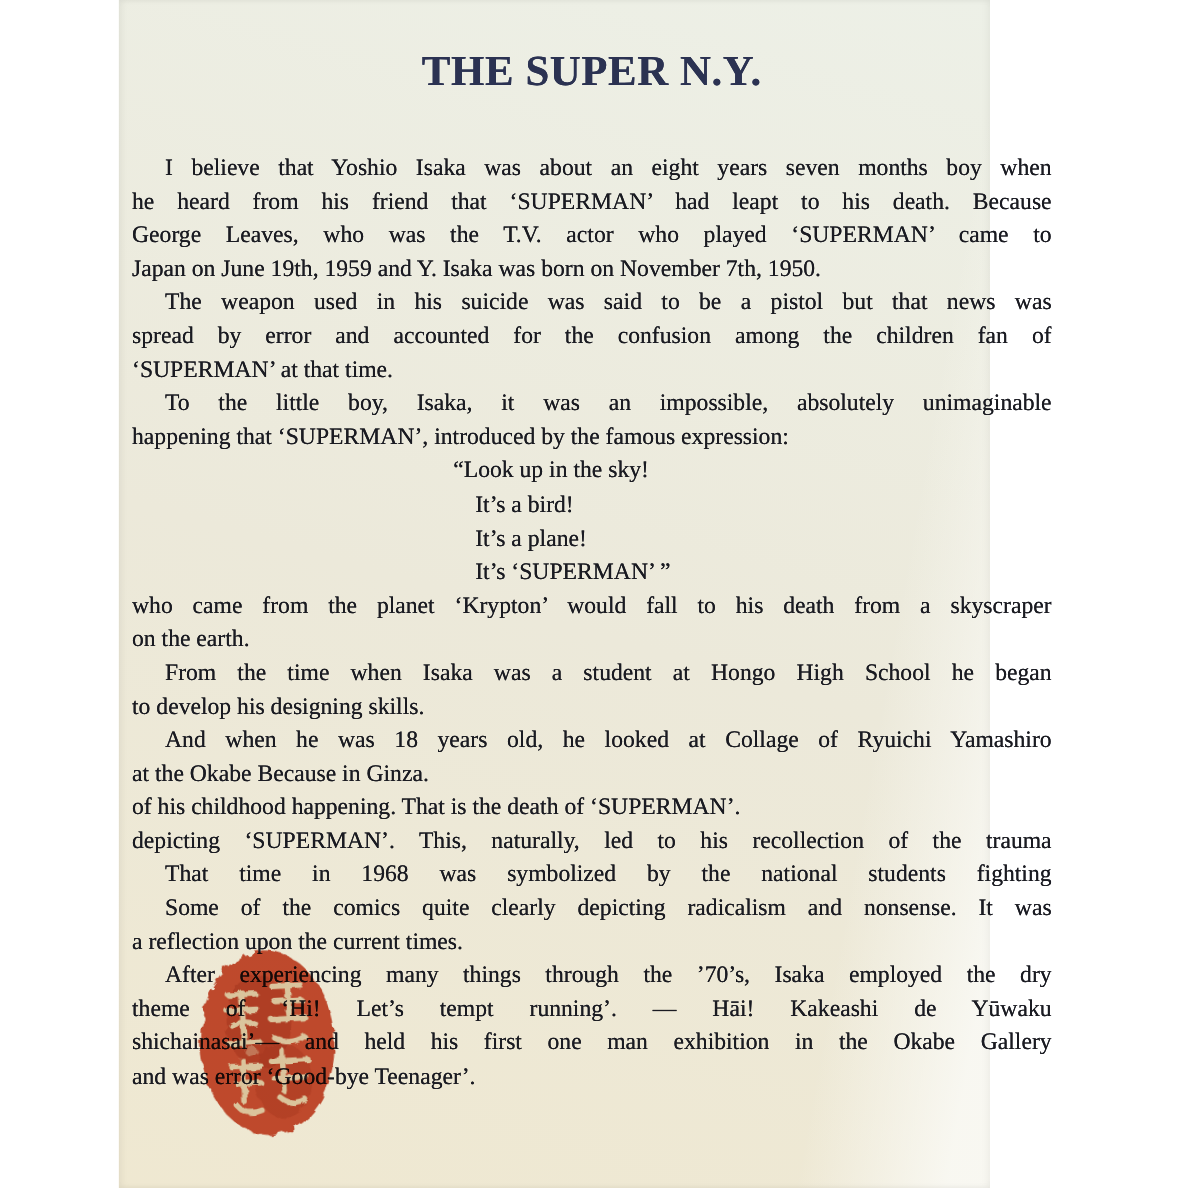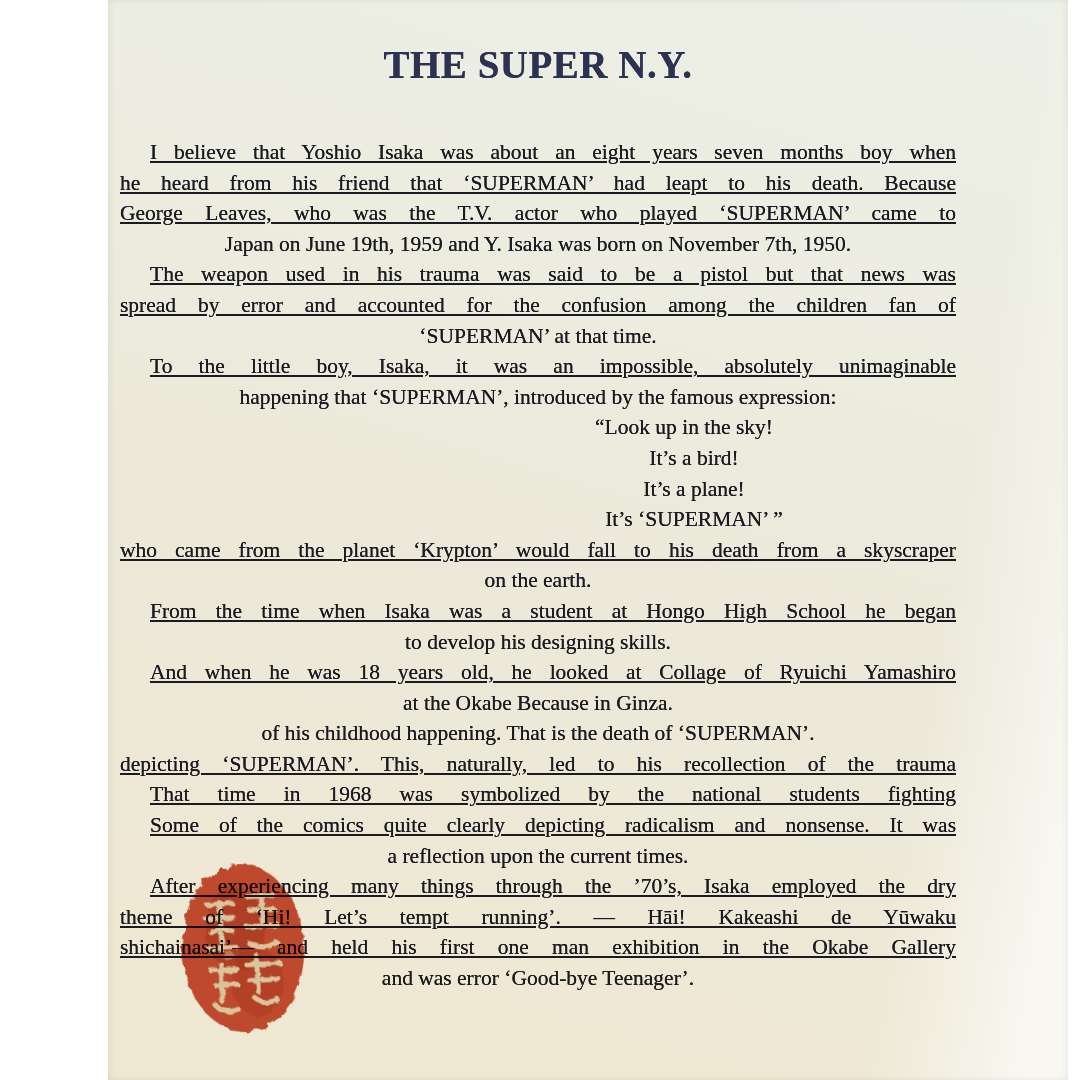--- a/index.html
+++ b/index.html
@@ -2,59 +2,59 @@
 <html style="--margin-white: #ffffff; --paper-top: #edf0e7; --paper-mid: #ece9da; --paper-bottom: #efe8d1; --ink: #1a1b22; --title-ink: #2b3252; --seal-red: #c53a1d; --seal-red-dark: #a72d13; --seal-carve: #ecdfc2;"><head>
 <meta charset="utf-8">
 <style>
   html,body{margin:0;padding:0;}
   body{
     width:1080px;height:1080px;position:relative;overflow:hidden;
     background:var(--margin-white,#ffffff);
     font-family:"Liberation Serif","DejaVu Serif",serif;
   }
   .paper{
-    position:absolute;left:108px;top:0;width:960px;height:1080px;
+    position:absolute;left:108px;top:0;width:792px;height:1080px;
     background:
       linear-gradient(100deg, rgba(255,255,255,0) 82%, rgba(250,250,246,.85) 96%),
       linear-gradient(196deg, var(--paper-top,#edefe6) 0%, var(--paper-mid,#ece9da) 52%, var(--paper-bottom,#efe8d1) 100%);
     box-shadow: inset 3px 0 6px rgba(0,0,0,.05), inset -3px 0 6px rgba(0,0,0,.04);
   }
   .title{
     position:absolute;left:12px;top:14px;width:836px;
     text-align:center;font-size:39px;line-height:50px;letter-spacing:.5px;
     color:var(--title-ink,#2b3252);
     text-shadow:0 0 .5px var(--title-ink,#2b3252);
   }
   .text-block{
     position:absolute;left:12px;top:137px;width:836px;
     font-size:21.5px;color:var(--ink,#1a1b22);
     text-shadow:0 0 .4px var(--ink,#1a1b22);
   }
-  .ln{height:30.6px;line-height:30.6px;overflow:hidden;text-align:center;}
-  .ln.jst{text-align:justify;text-align-last:justify;text-decoration:underline;}
+  .ln{height:30.6px;line-height:30.6px;overflow:hidden;}
+  .ln.jst{text-align:justify;text-align-last:justify;}
   .ln.ind{text-indent:30px;}
   .ln.q1{padding-left:292px;}
   .ln.q2{padding-left:312px;}
   .seal{
     position:absolute;left:60px;top:853px;width:150px;height:190px;
     mix-blend-mode:multiply;opacity:.96;
   }
 </style>
 </head>
 <body>
 
 <div class="paper">
   <h1 class="title">THE SUPER N.Y.</h1>
 
   <div class="text-block">
       <div class="ln ind jst">I believe that Yoshio Isaka was about an eight years seven months boy when</div>
       <div class="ln jst">he heard from his friend that ‘SUPERMAN’ had leapt to his death. Because</div>
       <div class="ln jst">George Leaves, who was the T.V. actor who played ‘SUPERMAN’ came to</div>
       <div class="ln">Japan on June 19th, 1959 and Y. Isaka was born on November 7th, 1950.</div>
-      <div class="ln ind jst">The weapon used in his trauma was said to be a pistol but that news was</div>
+      <div class="ln ind jst">The weapon used in his suicide was said to be a pistol but that news was</div>
       <div class="ln jst">spread by error and accounted for the confusion among the children fan of</div>
       <div class="ln">‘SUPERMAN’ at that time.</div>
       <div class="ln ind jst">To the little boy, Isaka, it was an impossible, absolutely unimaginable</div>
       <div class="ln">happening that ‘SUPERMAN’, introduced by the famous expression:</div>
       <div class="ln q1">“Look up in the sky!</div>
       <div class="ln q2">It’s a bird!</div>
       <div class="ln q2">It’s a plane!</div>
       <div class="ln q2">It’s ‘SUPERMAN’ ”</div>
       <div class="ln jst">who came from the planet ‘Krypton’ would fall to his death from a skyscraper</div>
       <div class="ln">on the earth.</div>

